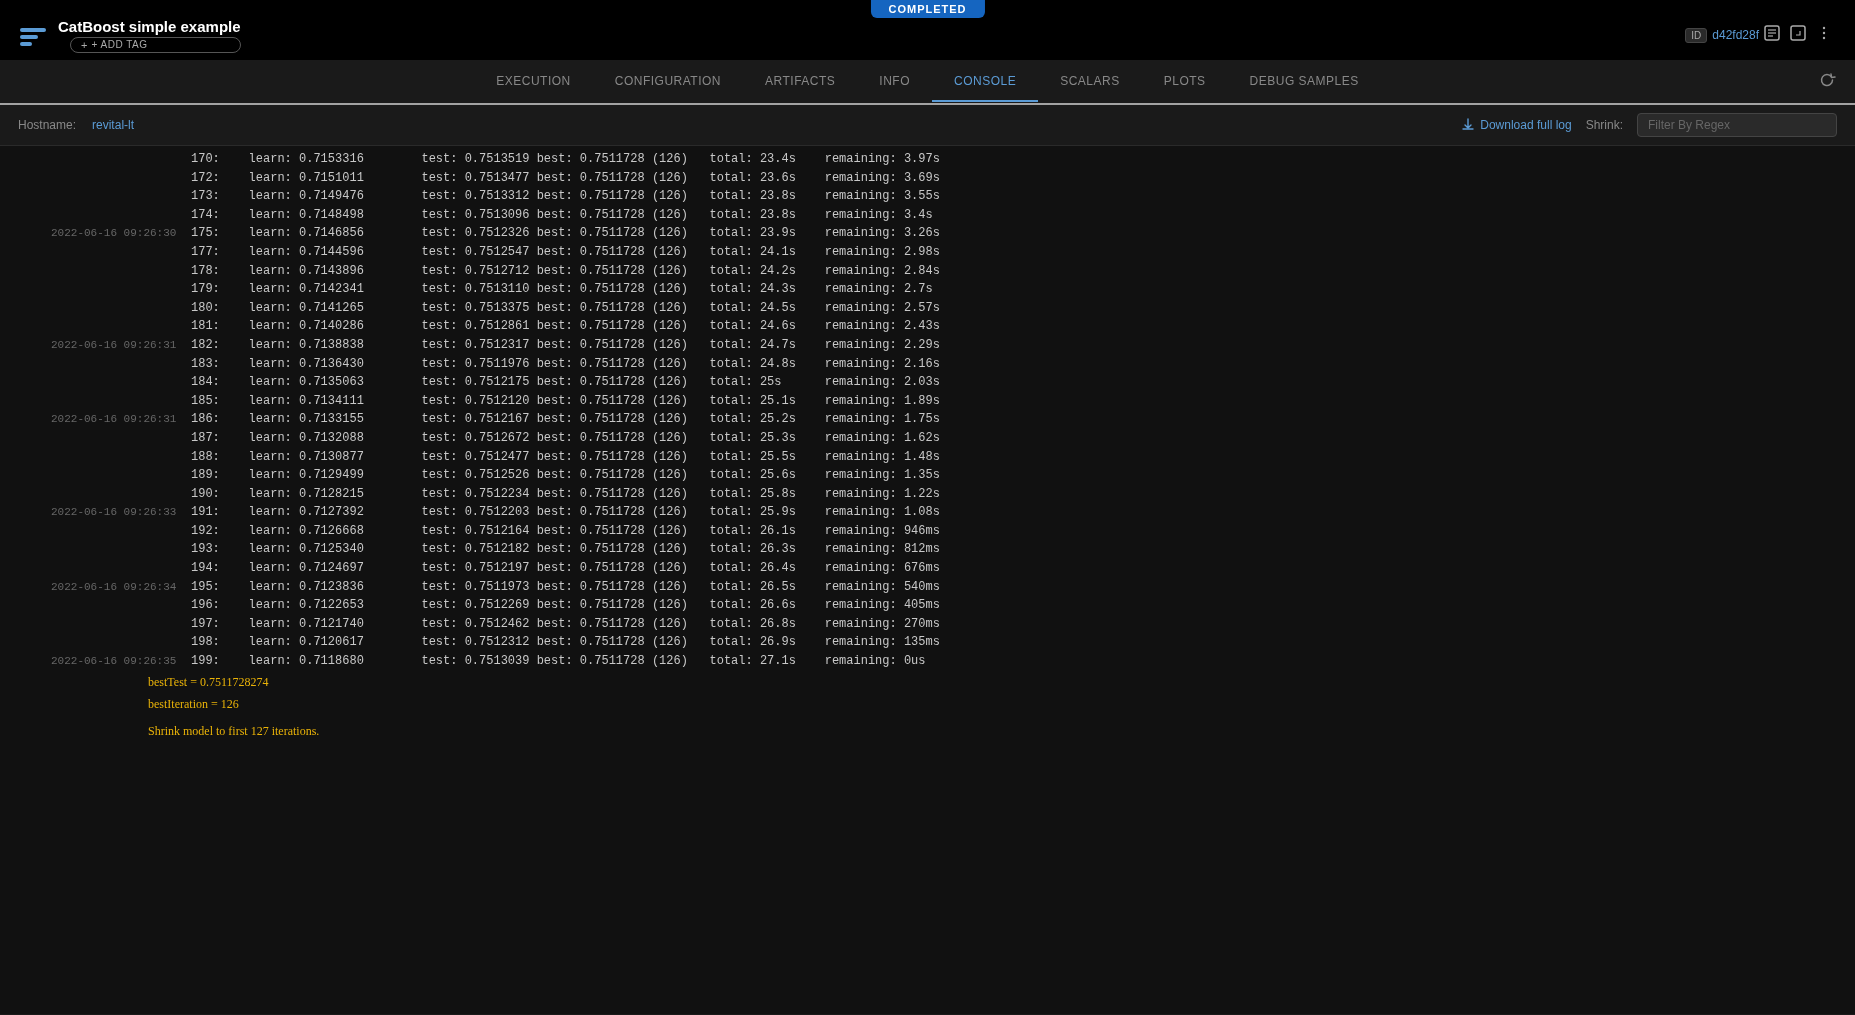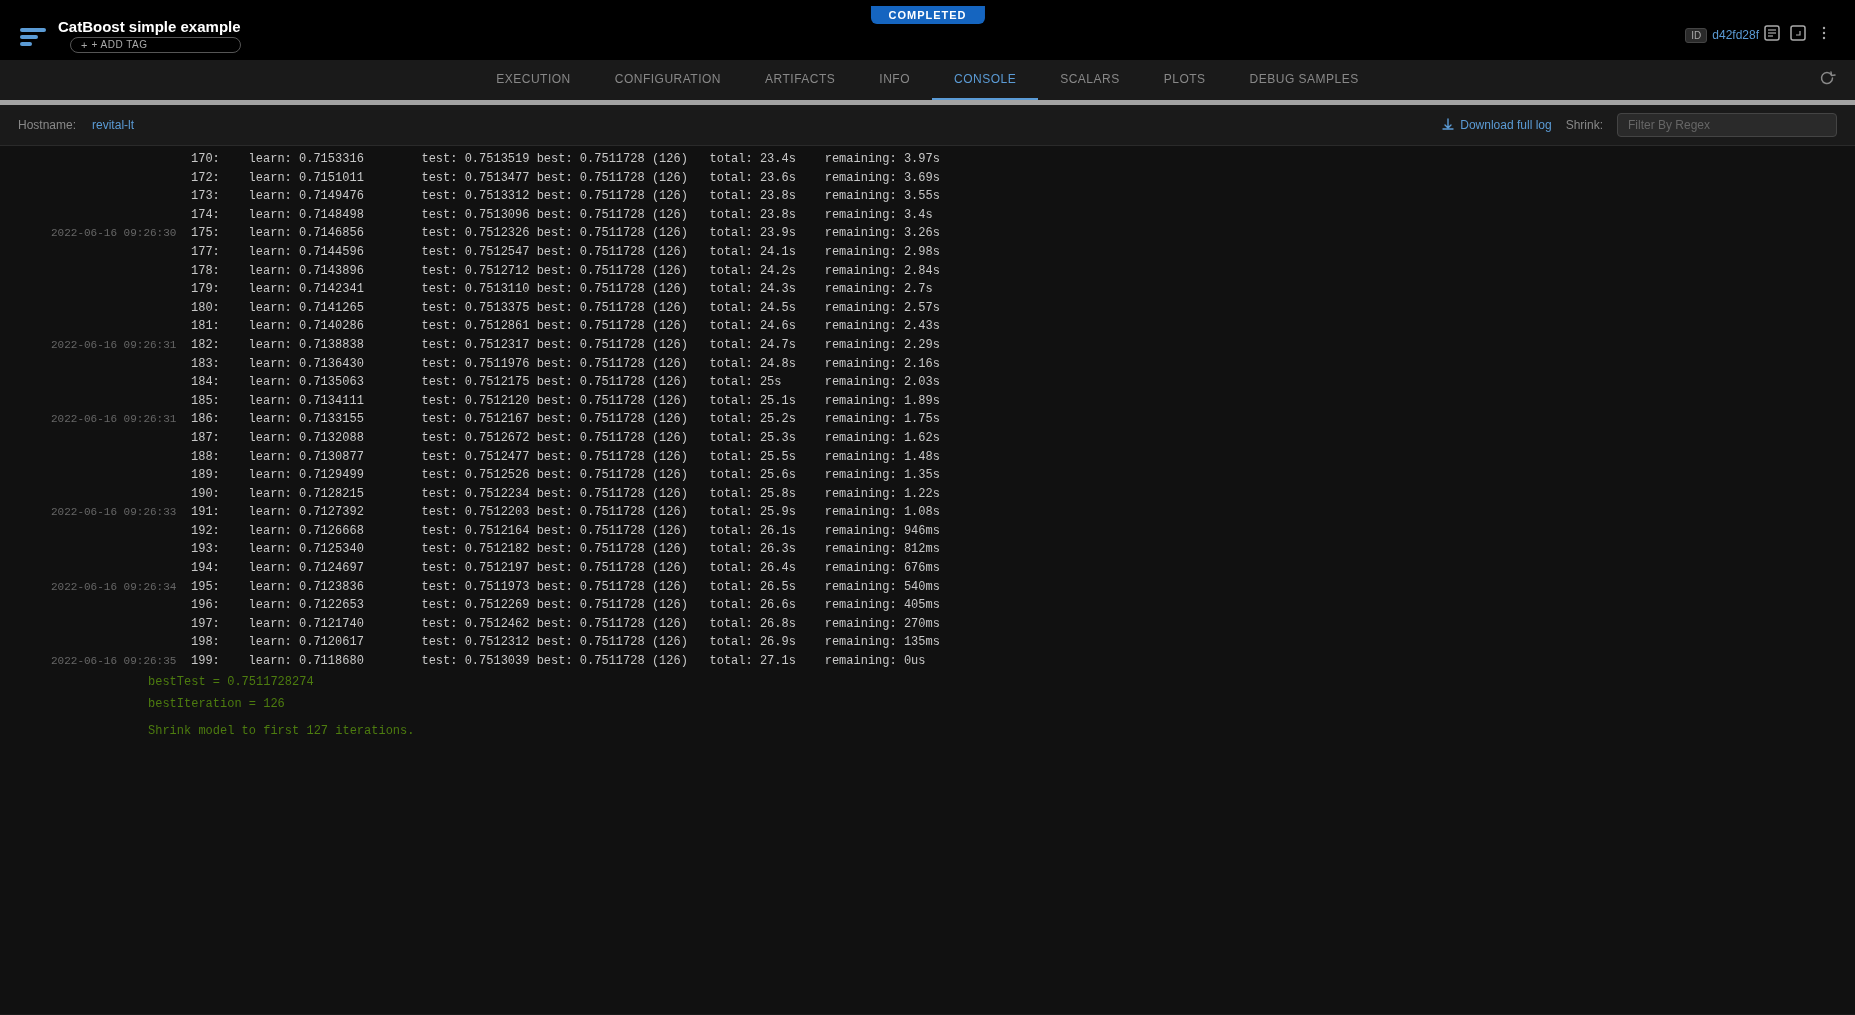--- a/index.html
+++ b/index.html
@@ -1,21 +1,21 @@
 <!DOCTYPE html>
 <html><head>
   <meta charset="utf-8">
   <style>
     * { margin: 0; padding: 0; box-sizing: border-box; }
     body { background: #1a1a1a; color: #ccc; font-family: 'Segoe UI', Arial, sans-serif; font-size: 13px; overflow: hidden; height: 1015px; width: 1855px; }
 
     
     .status-bar {
       position: absolute;
-      top: 6px;
+      top: 0;
       left: 50%;
       transform: translateX(-50%);
       background: #1565c0;
       color: #fff;
       font-size: 11px;
       font-weight: bold;
       letter-spacing: 1px;
       padding: 3px 18px;
       border-radius: 0 0 6px 6px;
       z-index: 100;
@@ -85,21 +85,21 @@
       padding: 2px 4px;
     }
 
     
     .nav-tabs {
       display: flex;
       align-items: center;
       justify-content: center;
       gap: 0;
       background: #1a1a1a;
-      border-bottom: 5px solid #a3a3a3;
+      border-bottom: 2px solid #a3a3a3;
       padding: 0;
       height: 45px;
       position: relative;
     }
     .nav-tab {
       padding: 12px 22px;
       color: #888;
       font-size: 12px;
       font-weight: 500;
       letter-spacing: 0.5px;
@@ -160,21 +160,21 @@
       color: #888;
       font-size: 12px;
     }
     .filter-input {
       background: #2a2a2a;
       border: 1px solid #444;
       border-radius: 4px;
       color: #aaa;
       font-size: 12px;
       padding: 4px 10px;
-      width: 220px;
+      width: 200px;
       outline: none;
     }
     .filter-input::placeholder { color: #666; }
 
     
     .console-area {
       background: #111;
       color: #ccc;
       font-family: 'Courier New', Courier, monospace;
       font-size: 12px;
@@ -195,23 +195,23 @@
       flex-shrink: 0;
       padding-right: 8px;
       margin-left: 43px;
     }
     .log-content {
       color: #c8c8c8;
       white-space: pre;
       flex: 1;
     }
     .summary-line {
-      color: #4d7c0f;
+      color: #eab308;
       padding: 2px 8px 2px 148px;
-      font-family: Liberation Mono, monospace;
+      font-family: Liberation Serif, serif;
       font-size: 12px;
     }
   </style>
 </head>
 <body>
 
 <div class="status-bar">COMPLETED</div>
 
 <div class="header">
 

